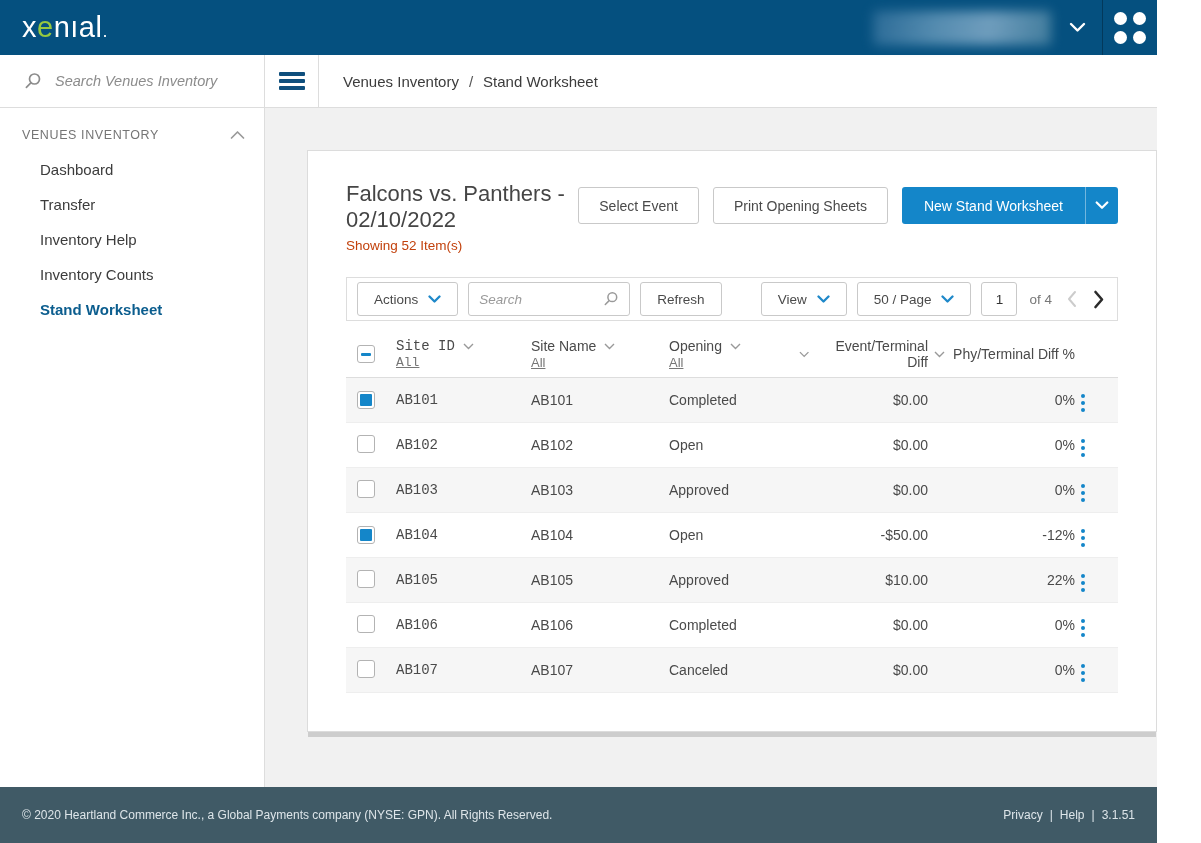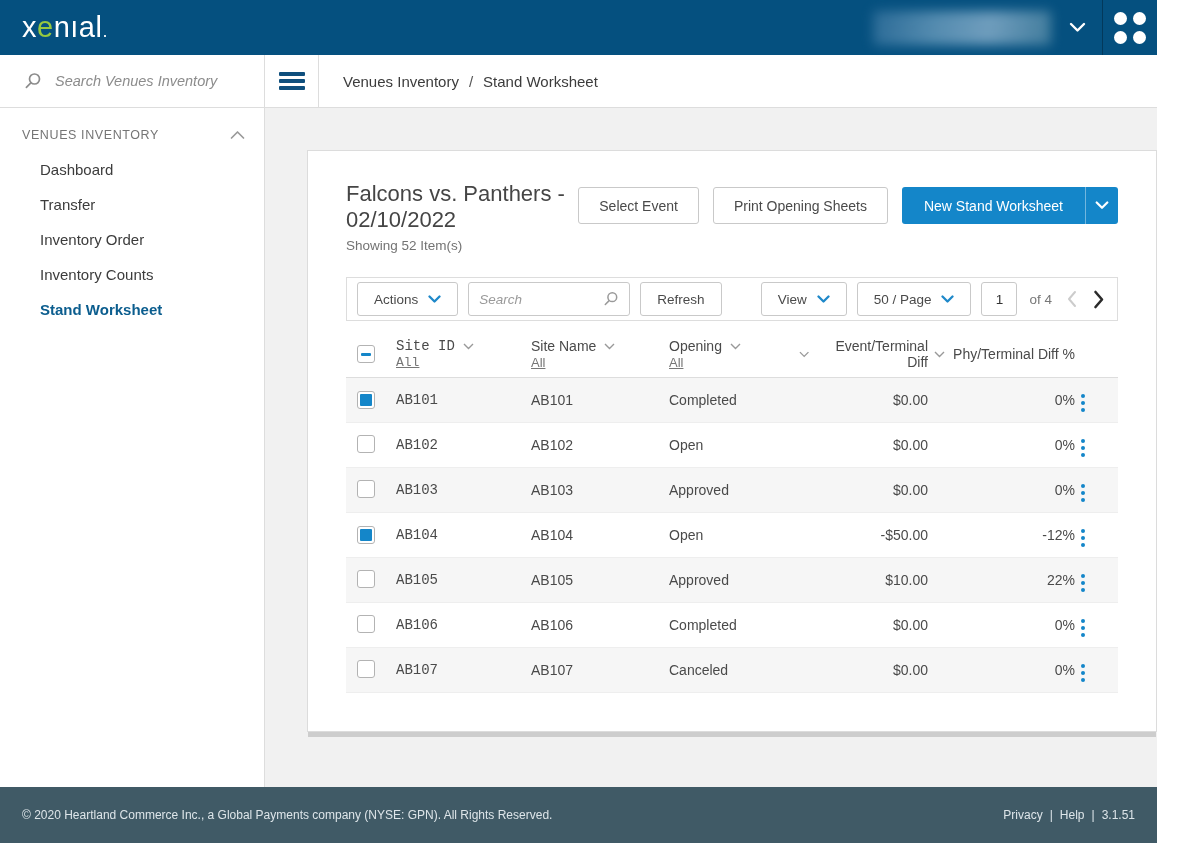--- a/index.html
+++ b/index.html
@@ -41,21 +41,21 @@
   .crumb-link { cursor:pointer; }
   .crumb-sep { color:#555; }
 
   .content { flex:1; background:#f1f1f1; overflow:hidden; padding:42px 0 0 42px; }
   .card { width:850px; background:#fff; border:1px solid #dcdcdc; padding:30px 38px 38px;
     box-shadow:0 6px 0 -1px #cdcdcd; }
 
   
   .card-head { display:flex; justify-content:space-between; margin-bottom:24px; }
   .page-title { font-size:22px; font-weight:400; color:#454545; margin-bottom:5px; }
-  .subtitle { font-size:13.5px; color:#737373; }
+  .subtitle { font-size:13.5px; color:#c2410c; }
   .head-actions { display:flex; gap:14px; margin-top:6px; align-items:flex-start; }
   .btn { height:37px; padding:0 20px; background:#fff; border:1px solid #c9c9c9; border-radius:3px; font-size:14px; color:#4a4a4a; font-family:inherit; cursor:pointer; white-space:nowrap; }
   .split { display:flex; }
   .btn-primary { height:37px; padding:0 22px; background:#1486c9; border:none; border-radius:3px 0 0 3px; color:#fff; font-size:14px; font-family:inherit; cursor:pointer; white-space:nowrap; }
   .btn-caret { height:37px; width:33px; background:#1486c9; border:none; border-left:1px solid rgba(255,255,255,.4); border-radius:0 3px 3px 0; display:flex; align-items:center; justify-content:center; cursor:pointer; }
 
   
   .toolbar { border:1px solid #ddd; height:44px; display:flex; align-items:center; justify-content:space-between; padding:0 10px; margin-bottom:10px; }
   .tb-left, .tb-right { display:flex; align-items:center; gap:10px; }
   .tb-btn { height:34px; background:#fff; border:1px solid #c9c9c9; border-radius:3px; font-size:13.5px; color:#4a4a4a; font-family:inherit; display:flex; align-items:center; gap:10px; padding:0 16px; cursor:pointer; white-space:nowrap;text-align:right; }
@@ -133,21 +133,21 @@
       <div class="side-section">
         <div class="side-head">
           <span>VENUES INVENTORY</span>
           <svg width="15" height="10" viewBox="0 0 15 10">
               <path d="M1.5 8L7.5 2l6 6" fill="none" stroke="#9a9a9a" stroke-width="1.7" stroke-linecap="round" stroke-linejoin="round"></path>
             </svg>
         </div>
         <nav>
             <a class="nav-item">Dashboard</a>
             <a class="nav-item">Transfer</a>
-            <a class="nav-item">Inventory Order</a>
+            <a class="nav-item">Inventory Help</a>
             <a class="nav-item">Inventory Counts</a>
             <a class="nav-item active">Stand Worksheet</a>
           </nav>
       </div>
     </aside>
 
     <div class="main">
 
       <div class="crumbbar">
         <button class="burger">

